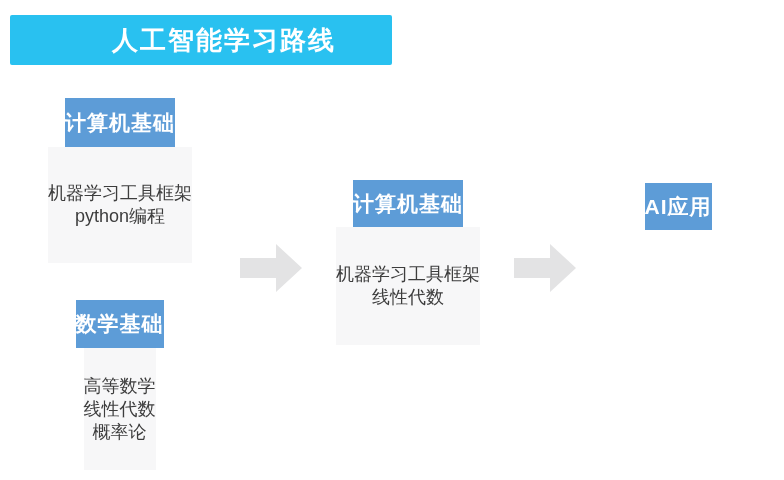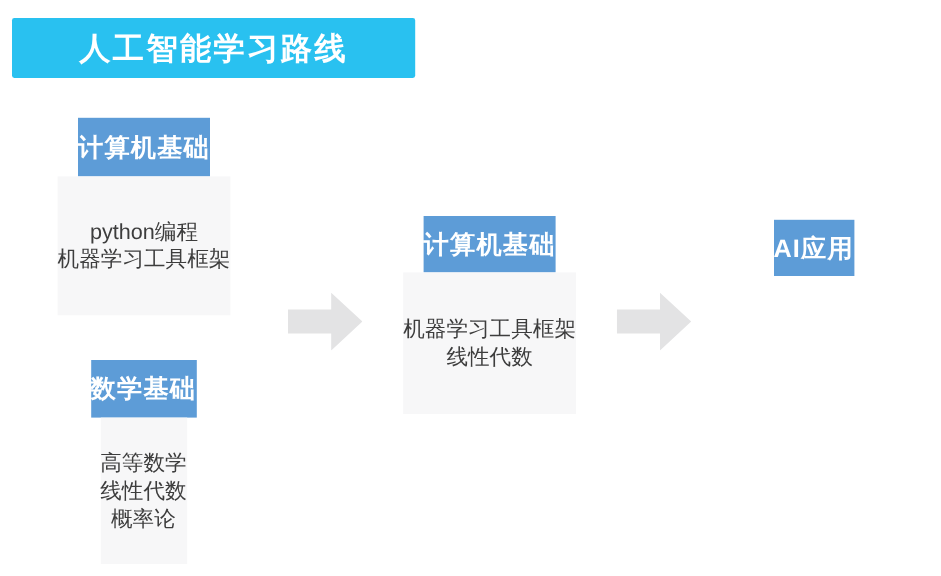--- a/index.html
+++ b/index.html
@@ -23,20 +23,21 @@
     height: 50px;
     background: #29c1f0;
     border-radius: 2px;
     color: #ffffff;
     font-size: 26px;
     font-weight: bold;
     letter-spacing: 2px;
     display: flex;
     align-items: center;
     justify-content: center;
+    padding-left: 46px;
   }
   .box {
     position: absolute;
     display: flex;
     flex-direction: column;
     border-radius: 2px;
     overflow: hidden;
     align-items: center;
   }
   .box-header {
@@ -85,22 +86,22 @@
 </head>
 <body>
 
 <div class="canvas">
 
   <div class="banner">人工智能学习路线</div>
 
   <div class="box box-computer">
     <div class="box-header">计算机基础</div>
     <div class="box-body">
+      <div class="box-line">机器学习工具框架</div>
       <div class="box-line">python编程</div>
-      <div class="box-line">机器学习工具框架</div>
     </div>
   </div>
 
   <div class="box box-math">
     <div class="box-header">数学基础</div>
     <div class="box-body">
       <div class="box-line">高等数学</div>
       <div class="box-line">线性代数</div>
       <div class="box-line">概率论</div>
     </div>

